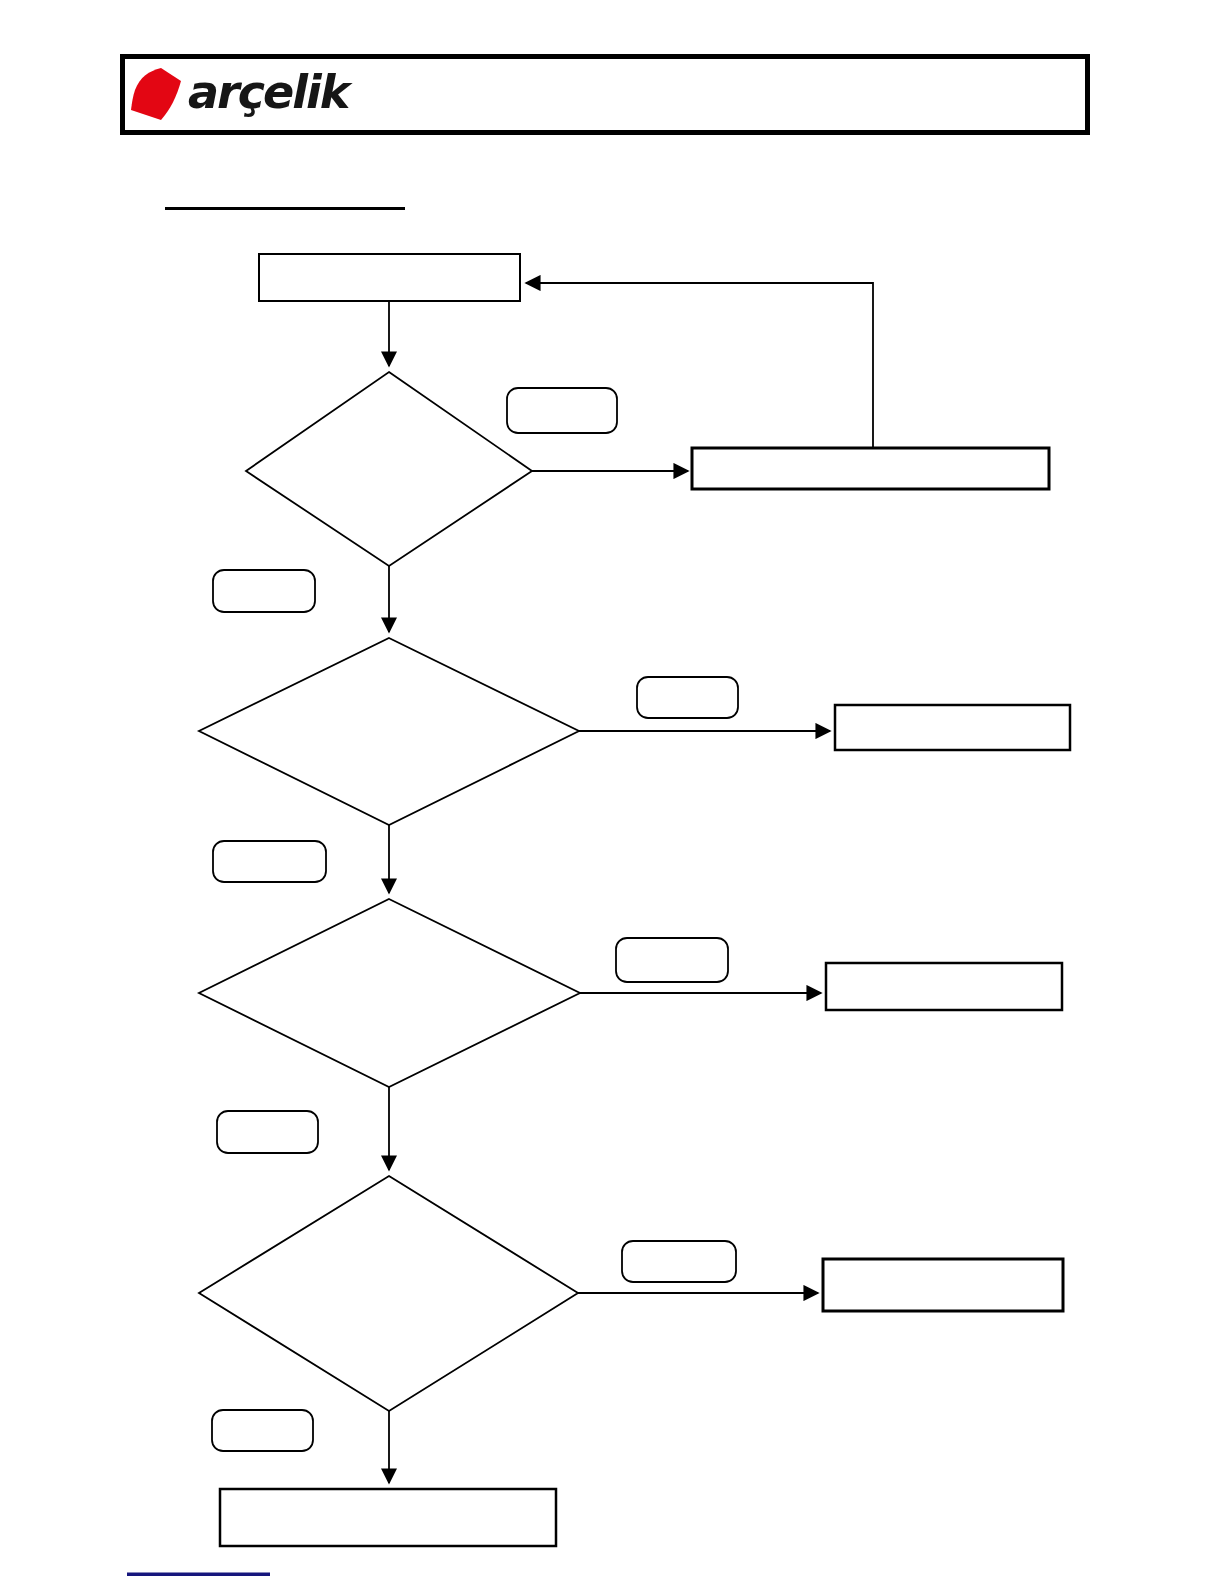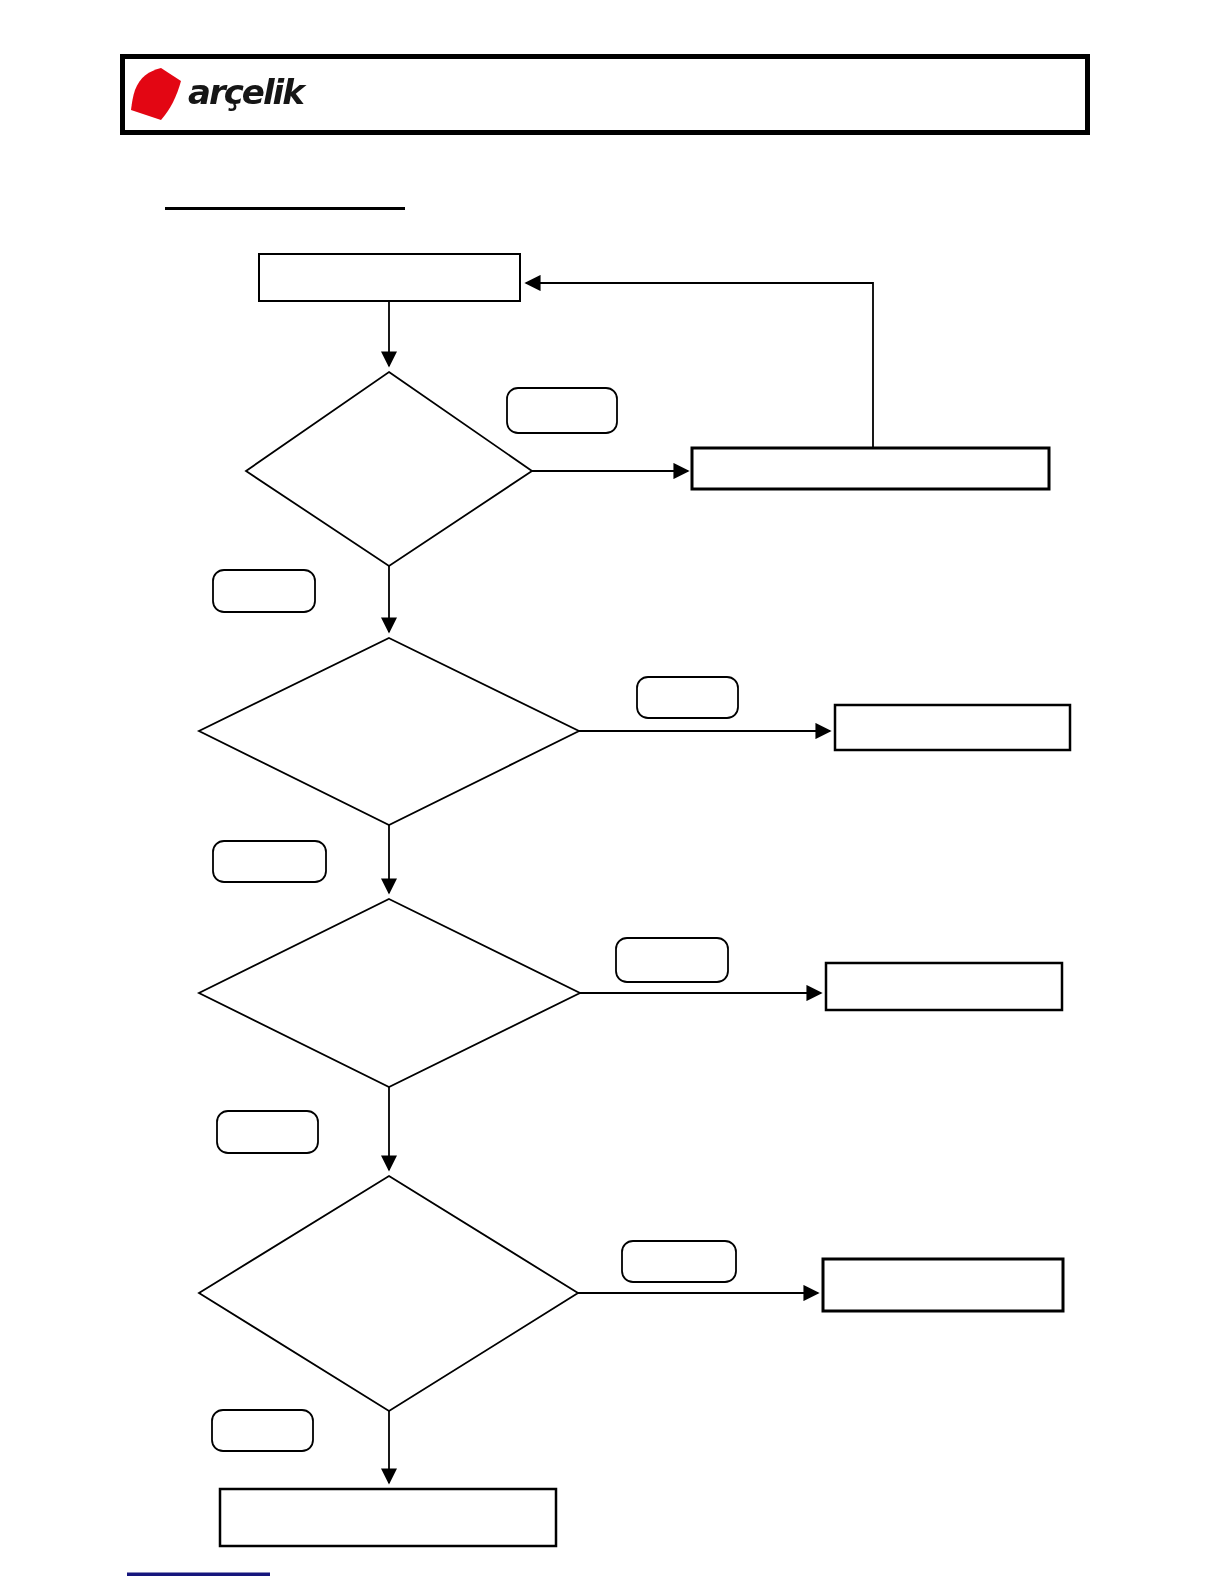--- a/index.html
+++ b/index.html
@@ -24,21 +24,21 @@
   .logo {
     display: flex;
     align-items: center;
     padding-left: 6px;
   }
   .logo-flag { display: block; }
   .logo-text {
     font-family: "DejaVu Sans", sans-serif;
     font-style: italic;
     font-weight: bold;
-    font-size: 34px;
+    font-size: 46px;
     letter-spacing: -2px;
     color: #161616;
     margin-left: 7px;
     transform: translateY(-3px);
     white-space: nowrap;
   }
   .page-title {
     position: absolute;
     left: 165px; top: 178px;
     width: 240px; height: 28px;

